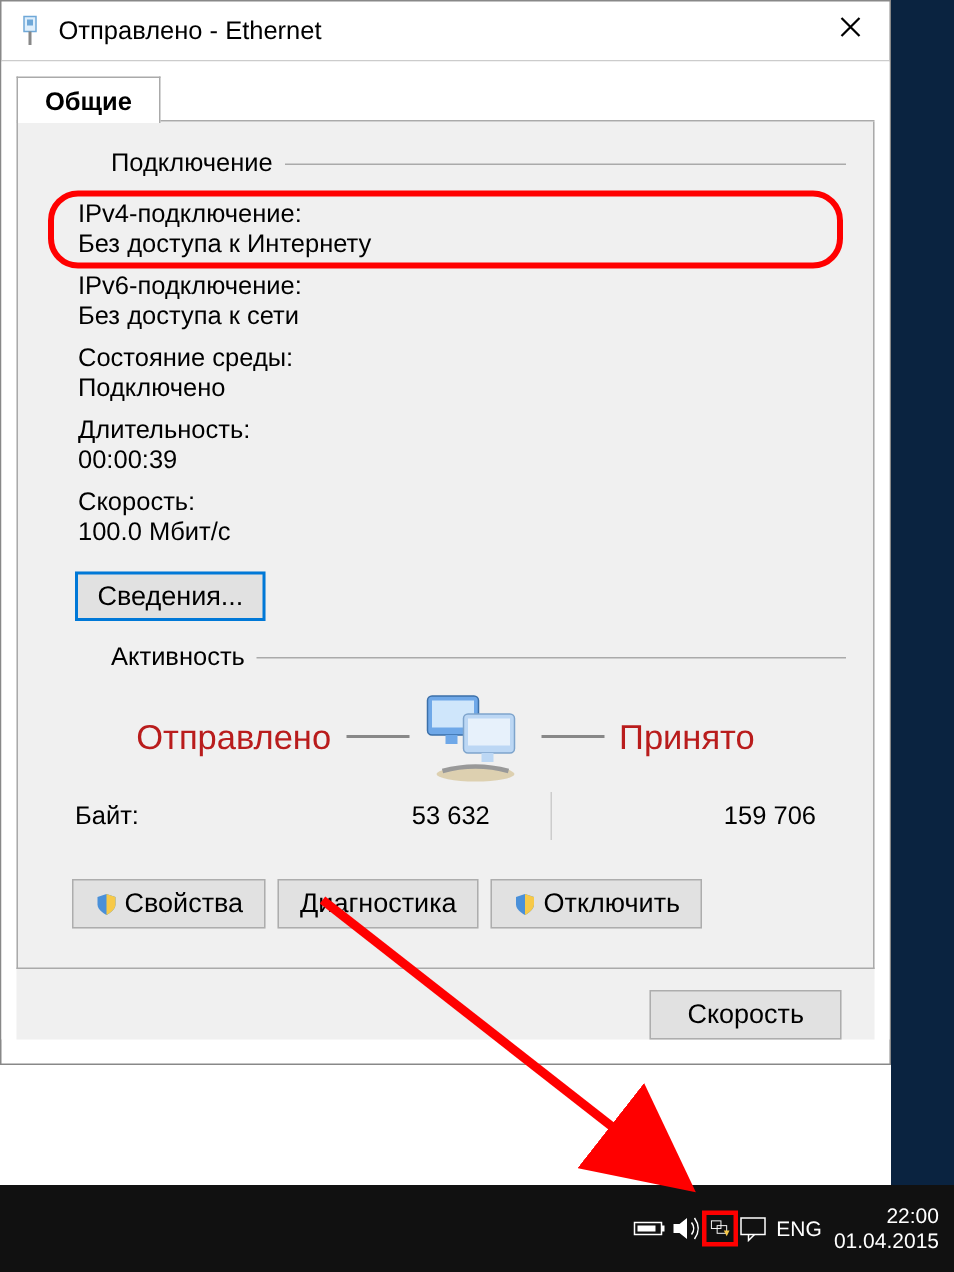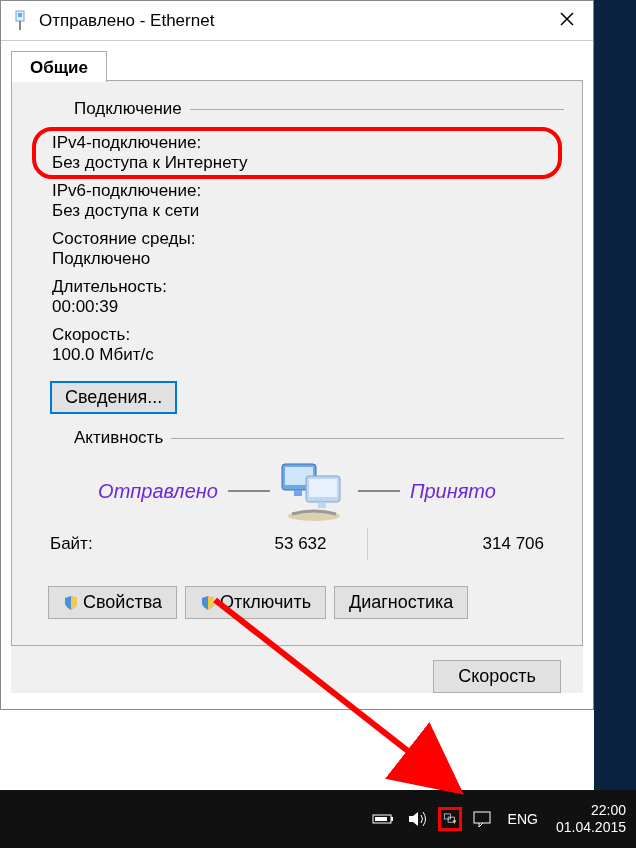--- a/index.html
+++ b/index.html
@@ -132,23 +132,22 @@
     padding: 12px 0 0 20px;
   }
   .activity-graphic {
     display: flex;
     align-items: center;
     justify-content: center;
     gap: 10px;
     margin: 12px 0 8px 0;
   }
   .activity-side {
-    color: #6d28d9;
-    font-size: 20px;
-    font-style: italic;
+    color: #b91c1c;
+    font-size: 23px;
   }
   .conn-line {
     width: 42px;
     border-top: 2px solid #888;
   }
   .monitors {
     width: 68px;
     height: 62px;
     position: relative;
   }
@@ -187,21 +186,20 @@
   .taskbar {
     position: absolute;
     left: 0; right: 0; bottom: 0;
     height: 58px;
     background: #111;
     color: #fff;
     display: flex;
     align-items: center;
     justify-content: flex-end;
     padding: 0 6px 0 0;
-    gap: 10px;
   }
   .tray-icon {
     width: 24px; height: 24px;
     display: flex;
     align-items: center;
     justify-content: center;
   }
   .net-highlight {
     border: 3px solid red;
     padding: 4px 2px;
@@ -306,43 +304,43 @@
               <path d="M12 54 Q34 48 56 54" stroke="#999" stroke-width="3" fill="none"></path>
             </svg>
           </span>
           <span class="conn-line"></span>
           <span class="activity-side">Принято</span>
         </div>
         <div class="byterow">
           <span class="lbl">Байт:</span>
           <span class="sent">53 632</span>
           <span class="sep"></span>
-          <span class="recv">314 706</span>
+          <span class="recv">159 706</span>
         </div>
 
         <div class="action-btns">
           <button class="btn">
             <span class="shield">
               <svg viewBox="0 0 16 16">
                   <path d="M8 1 L14 3 V8 C14 12 8 15 8 15 C8 15 2 12 2 8 V3 Z" fill="#4a90d9"></path>
                   <path d="M8 1 L14 3 V8 C14 12 8 15 8 15 V1 Z" fill="#f7c948"></path>
                 </svg>
             </span>
             <span>Свойства</span>
           </button>
+          <button class="btn">Диагностика</button>
           <button class="btn">
             <span class="shield">
               <svg viewBox="0 0 16 16">
                   <path d="M8 1 L14 3 V8 C14 12 8 15 8 15 C8 15 2 12 2 8 V3 Z" fill="#4a90d9"></path>
                   <path d="M8 1 L14 3 V8 C14 12 8 15 8 15 V1 Z" fill="#f7c948"></path>
                 </svg>
             </span>
             <span>Отключить</span>
           </button>
-          <button class="btn">Диагностика</button>
         </div>
       </div>
 
     </div>
 
     <div class="footer">
       <button class="btn" style="padding:5px 24px;">Скорость</button>
     </div>
   </div>
 </div>

